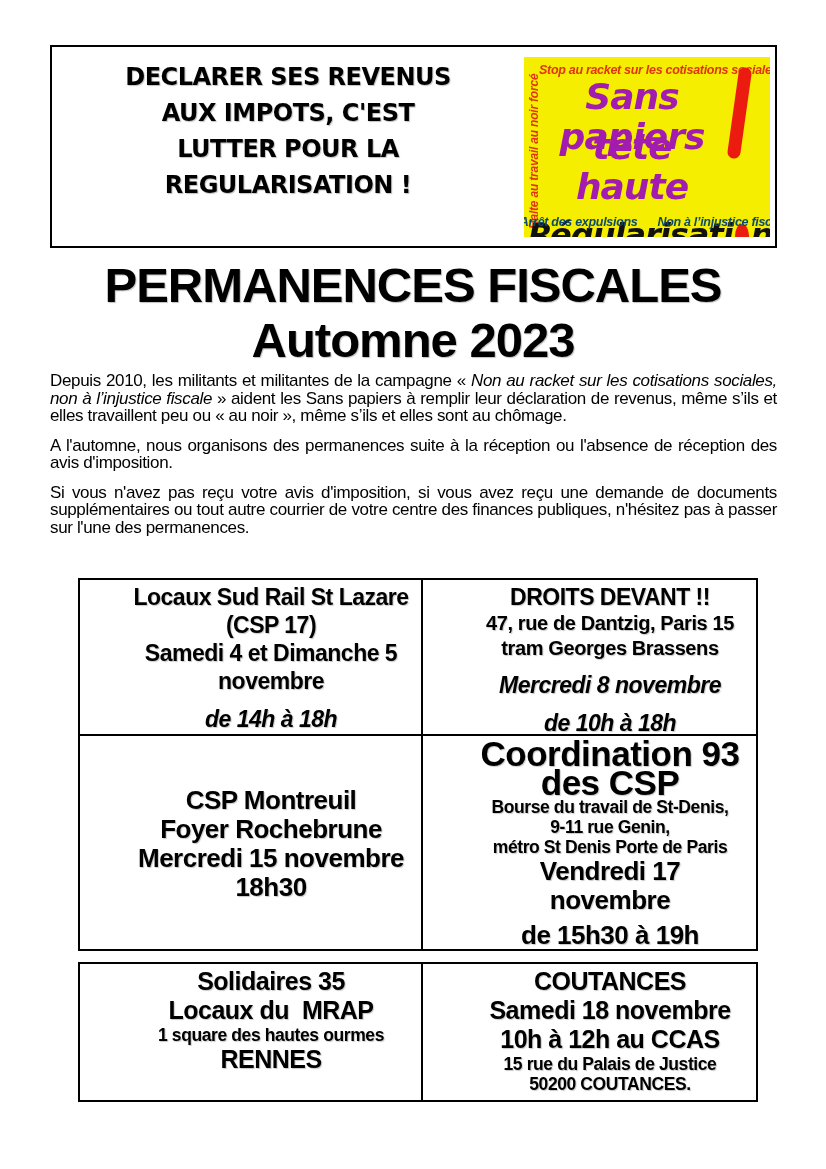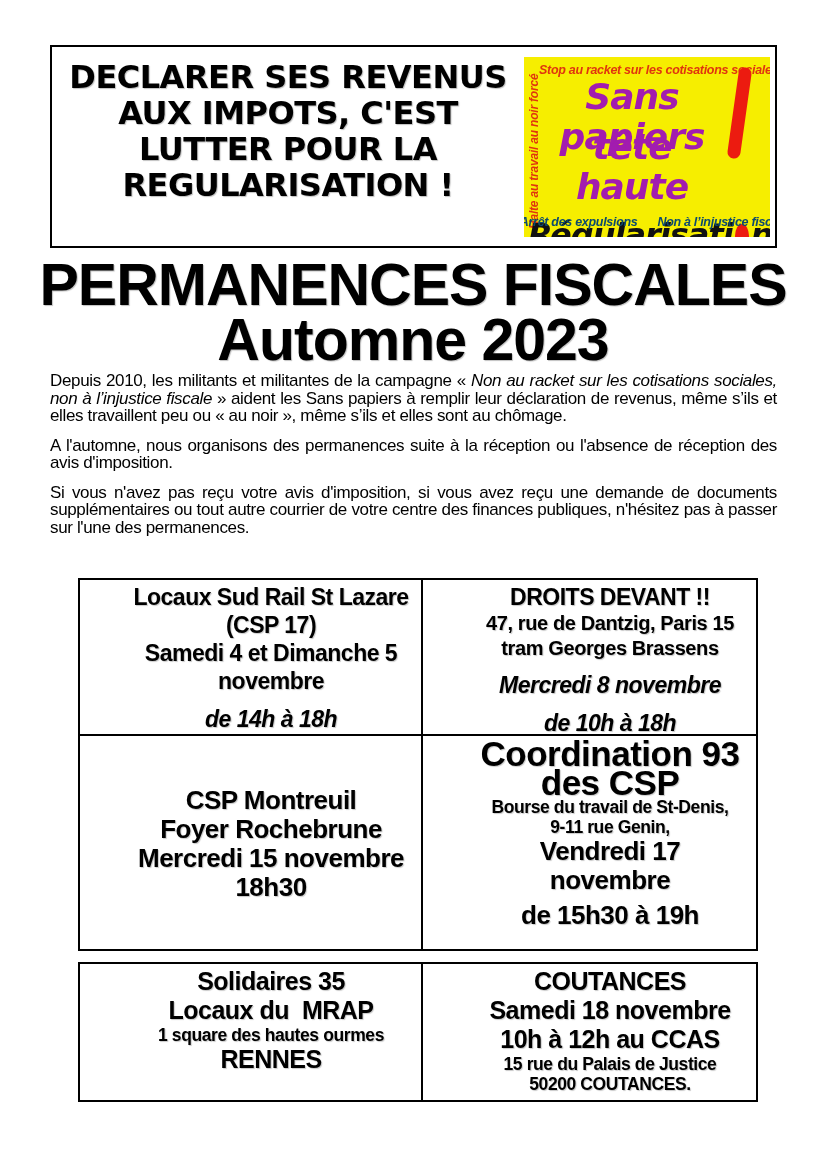--- a/index.html
+++ b/index.html
@@ -12,21 +12,21 @@
   .page { position:absolute; inset:0; background:#ffffff; }
 
   
   .header-box {
     position:absolute; left:50px; top:45px; width:727px; height:203px;
     border:2px solid #000; background:#fff;
   }
   .slogan {
     position:absolute; left:0; top:12px; width:472px; text-align:center;
     font-family:"DejaVu Sans", sans-serif; font-weight:bold;
-    font-size:32px; line-height:36px; letter-spacing:-0.5px;
+    font-size:24px; line-height:36px; letter-spacing:-0.5px;
     text-shadow:1px 1px 1px rgba(0,0,0,0.25);
   }
 
   
   .logo {
     position:absolute; right:5px; top:10px; width:246px; height:180px;
     background:#f6ee00; overflow:hidden;
   }
   .logo-topline {
     position:absolute; left:15px; top:6px; width:220px; text-align:center;
@@ -64,21 +64,21 @@
     white-space:nowrap; letter-spacing:-0.3px;
   }
   .exclaim-bar {
     position:absolute; right:24px; top:10px; width:13px; height:92px;
     background:#ec1b10; border-radius:7px; transform:rotate(8deg);
   }
 
   
   .title {
     position:absolute; left:0; top:258px; width:826px; text-align:center;
-    font-weight:bold; font-size:59px; line-height:55px; letter-spacing:-1px;
+    font-weight:bold; font-size:49px; line-height:55px; letter-spacing:-1px;
     text-shadow:1px 1px 1px rgba(0,0,0,0.25);
   }
   .title .tline { display:block; }
 
   
   .paras {
     position:absolute; left:50px; top:372px; width:727px;
     font-size:17px; line-height:17.5px; letter-spacing:-0.35px;
     text-align:justify;
   }
@@ -163,20 +163,21 @@
     <div class="cell b-right v-center">
       <div class="ln-d">CSP Montreuil</div>
       <div class="ln-d">Foyer Rochebrune</div>
       <div class="ln-d">Mercredi 15 novembre</div>
       <div class="ln-d">18h30</div>
     </div>
     <div class="cell">
       <div class="ln-d" style="font-size:35px;">Coordination 93 des CSP</div>
       <div class="ln-s">Bourse du travail de St-Denis,</div>
       <div class="ln-s">9-11 rue Genin,</div>
+      <div class="ln-s">métro St Denis Porte de Paris</div>
       <div class="ln-d">Vendredi 17</div>
       <div class="ln-d">novembre</div>
       <div class="ln-d mt-s">de 15h30 à 19h</div>
     </div>
   </div>
 
   <div class="sched t2">
     <div class="cell b-right">
       <div class="ln-xl">Solidaires 35</div>
       <div class="ln-xl">Locaux du&nbsp; MRAP</div>

